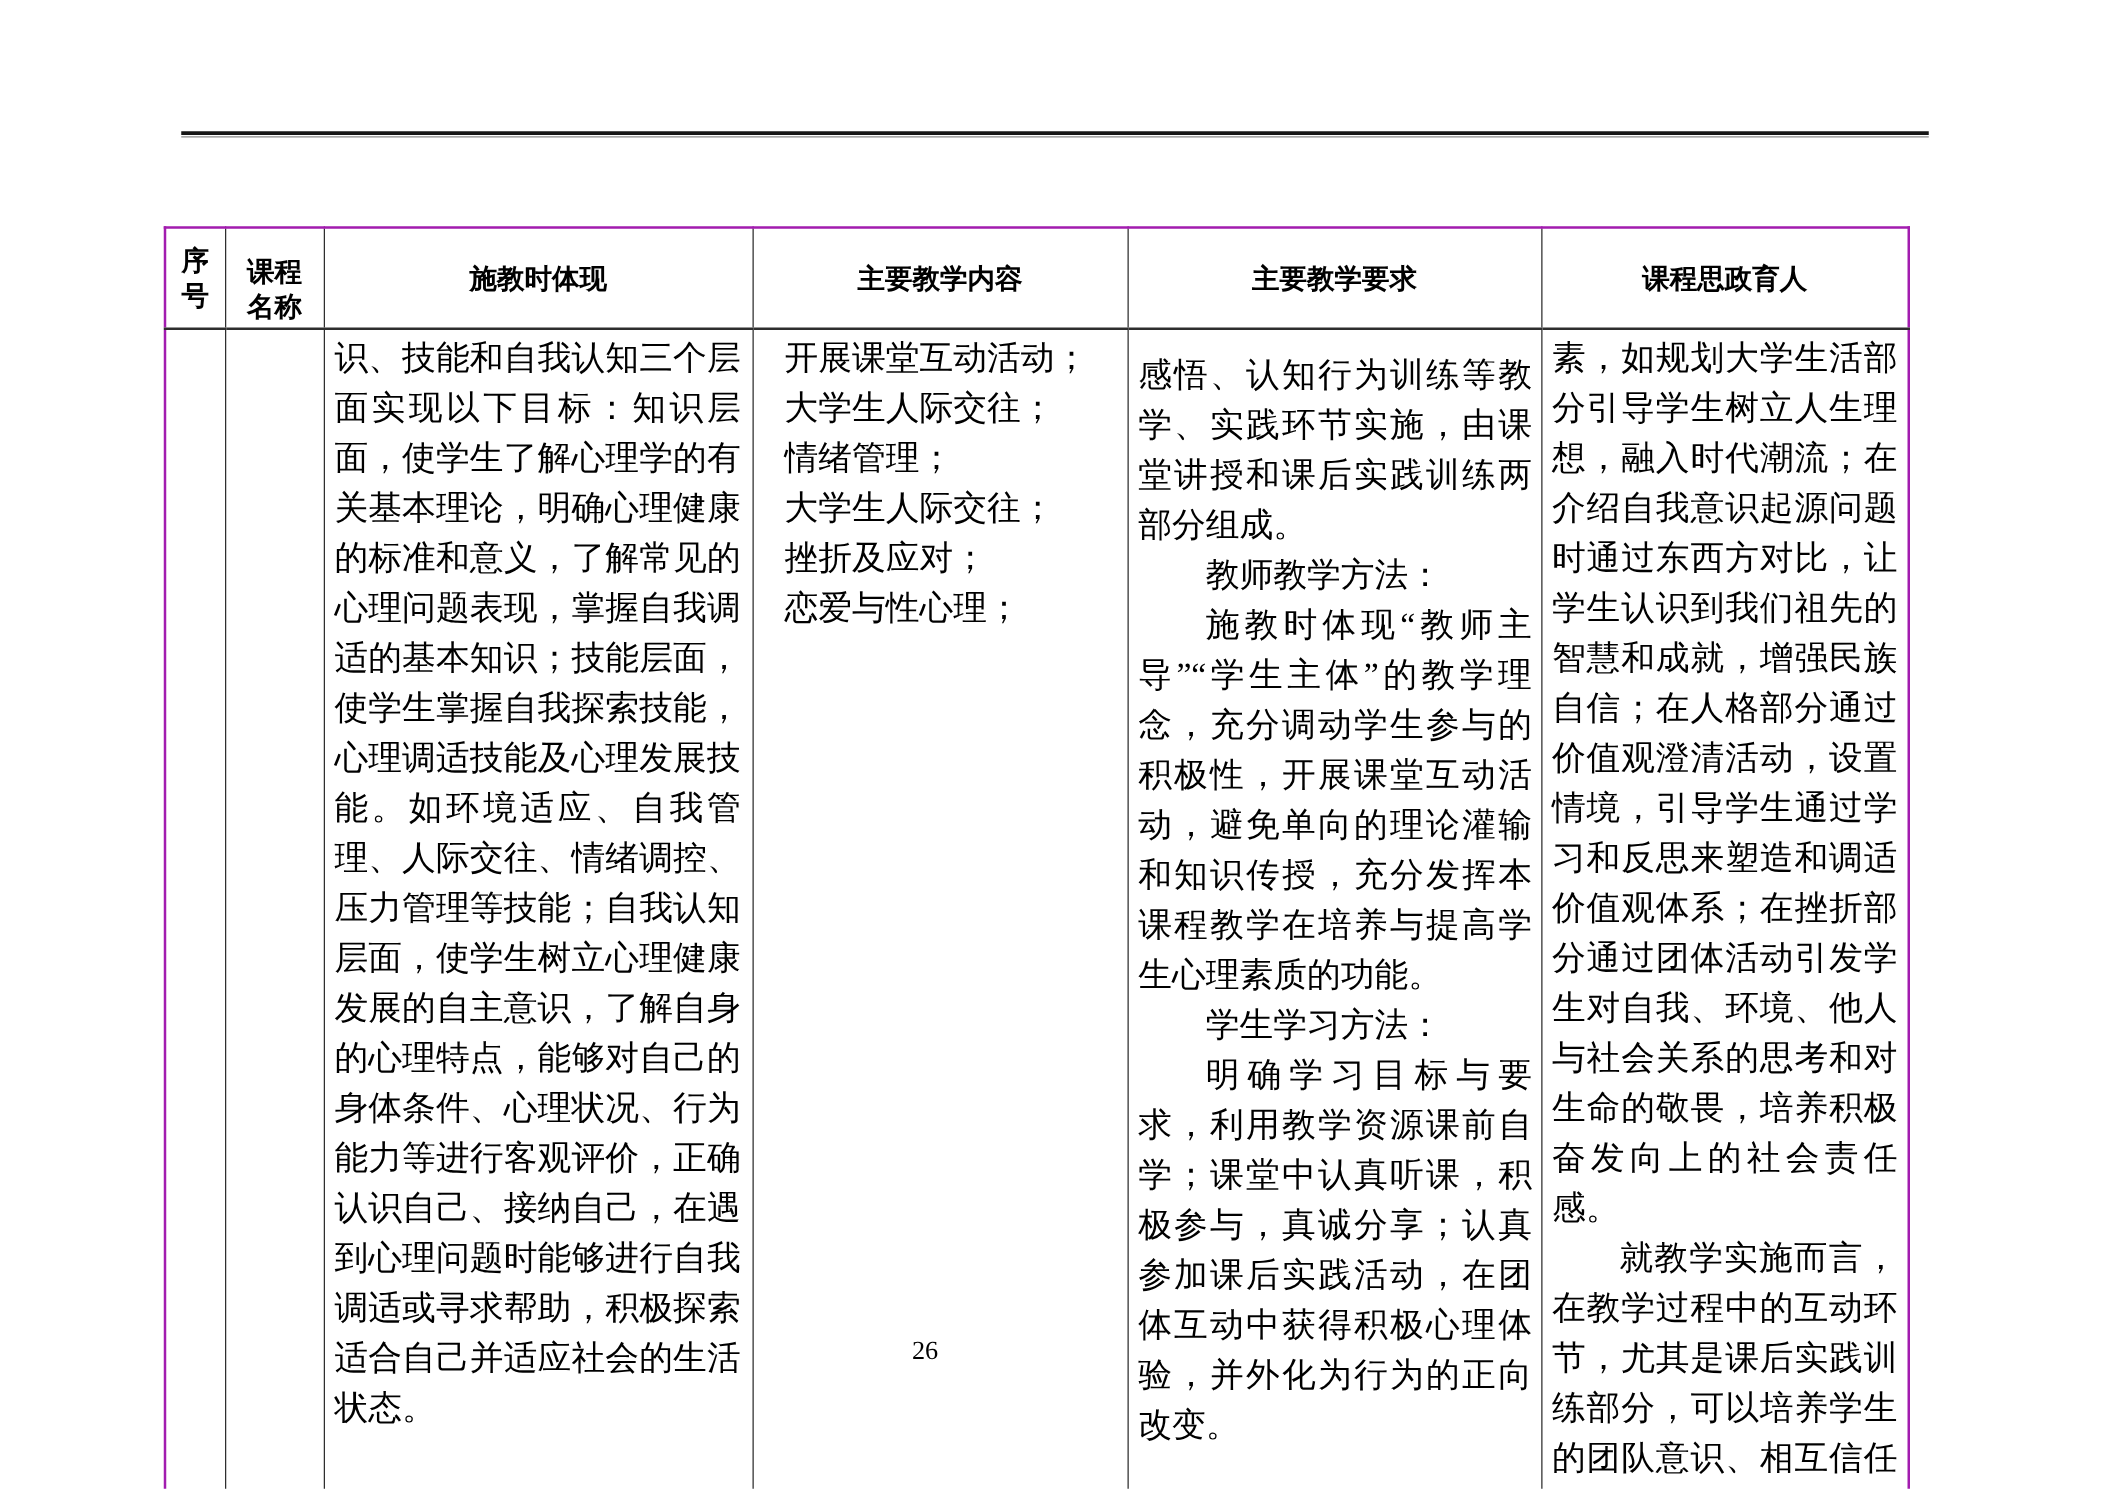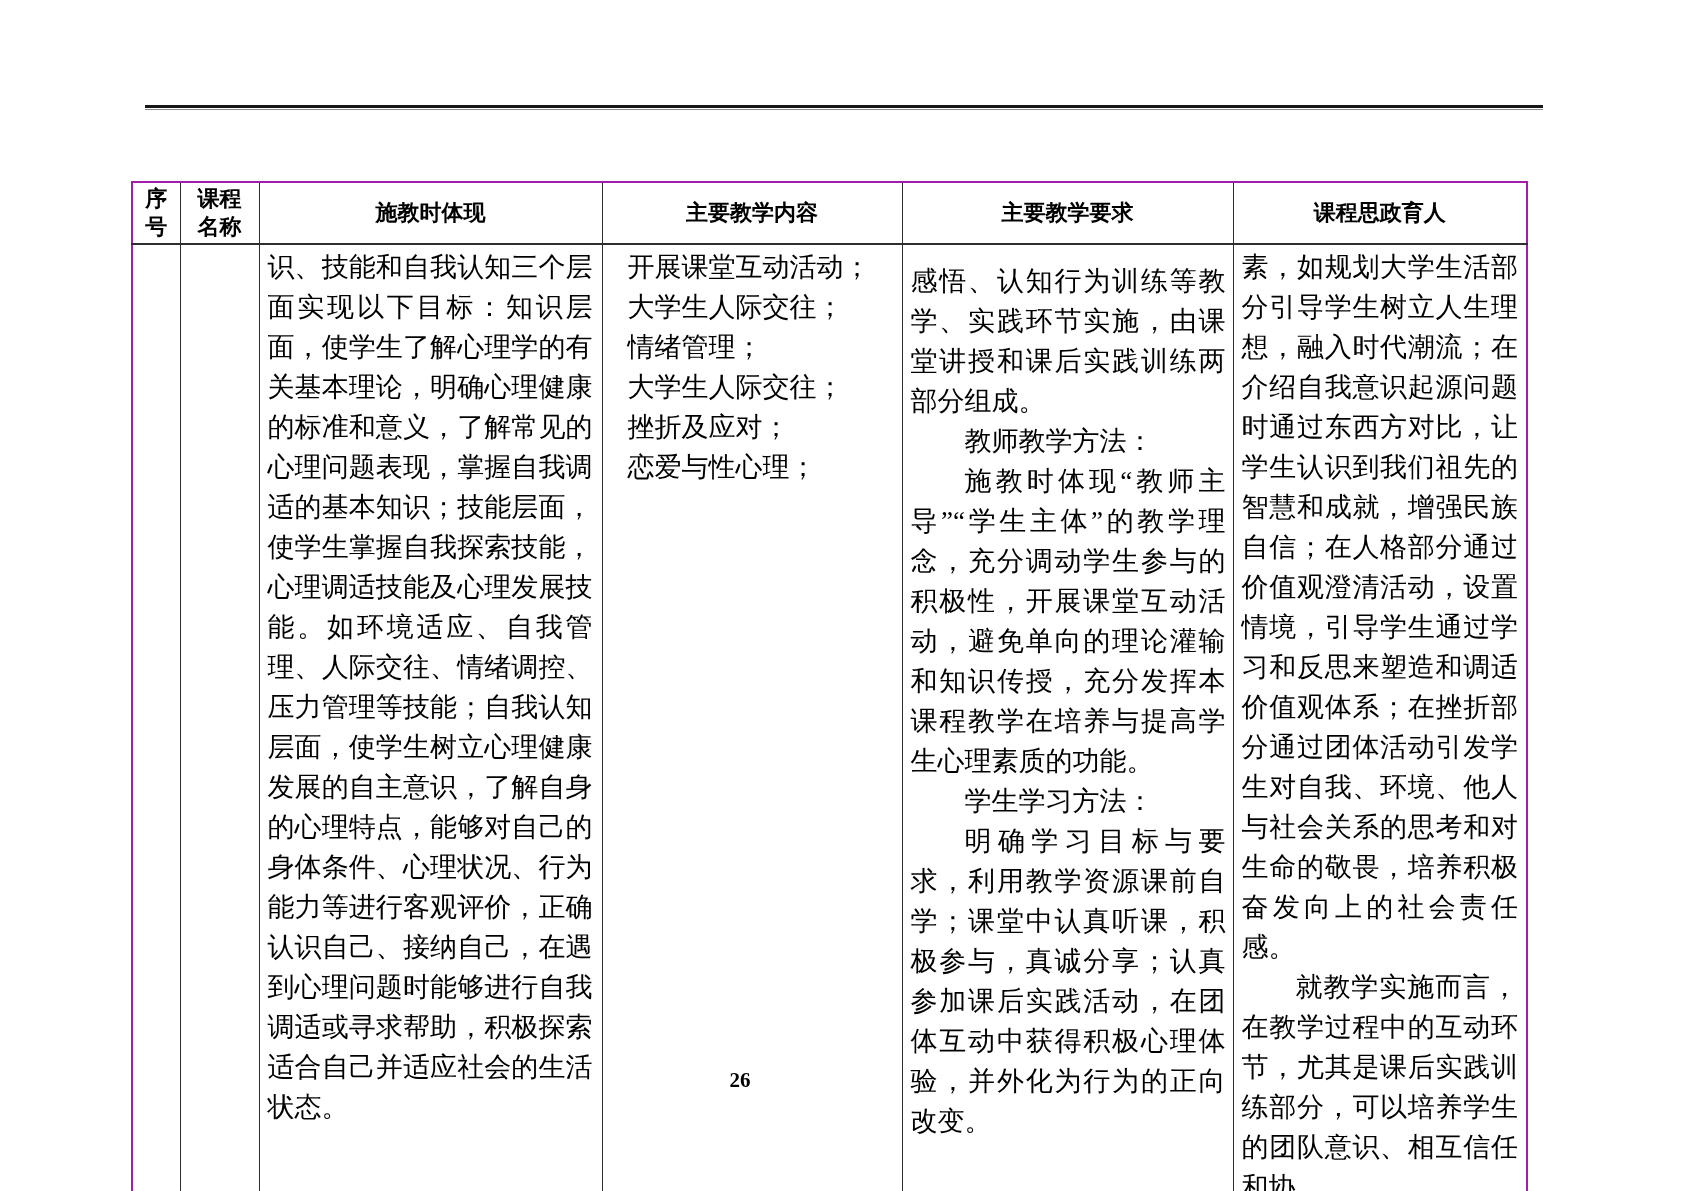--- a/index.html
+++ b/index.html
@@ -43,21 +43,21 @@
     height: 50px;
     padding: 2px 1px;
     font-size: 22px;
     font-weight: bold;
     text-align: center;
     vertical-align: middle;
     line-height: 1.28;
     border-bottom: 2px solid #2e2e2e;
   }
   .hdr-stack-1 { display: inline-block; width: 1.15em; }
-  .hdr-stack-2 { display: inline-block; width: 2.12em; }
+  .hdr-stack-2 { display: inline-block; width: 2.12em; margin-top: 19px; }
   table.course-table td.body-cell {
     height: 737px;
     vertical-align: top;
     font-size: 27px;
     line-height: 40px;
     text-align: justify;
   }
   td.cell-seq { }
   td.cell-course-name { }
   td.cell-objectives    { padding: 2px 9px 0 8px; }
@@ -71,21 +71,20 @@
   .body-cell p.ind { text-indent: 2em; }
   .content-line { line-height: 40px; }
   .page-number {
     position: absolute;
     left: 0;
     top: 1068px;
     width: 1480px;
     text-align: center;
     font-size: 21px;
     color: #000000;
-    font-weight: bold;
   }
 </style>
 </head>
 <body>
 
 <div class="top-rule"></div>
 
 <table class="course-table">
   <colgroup>
     <col style="width:48px">

